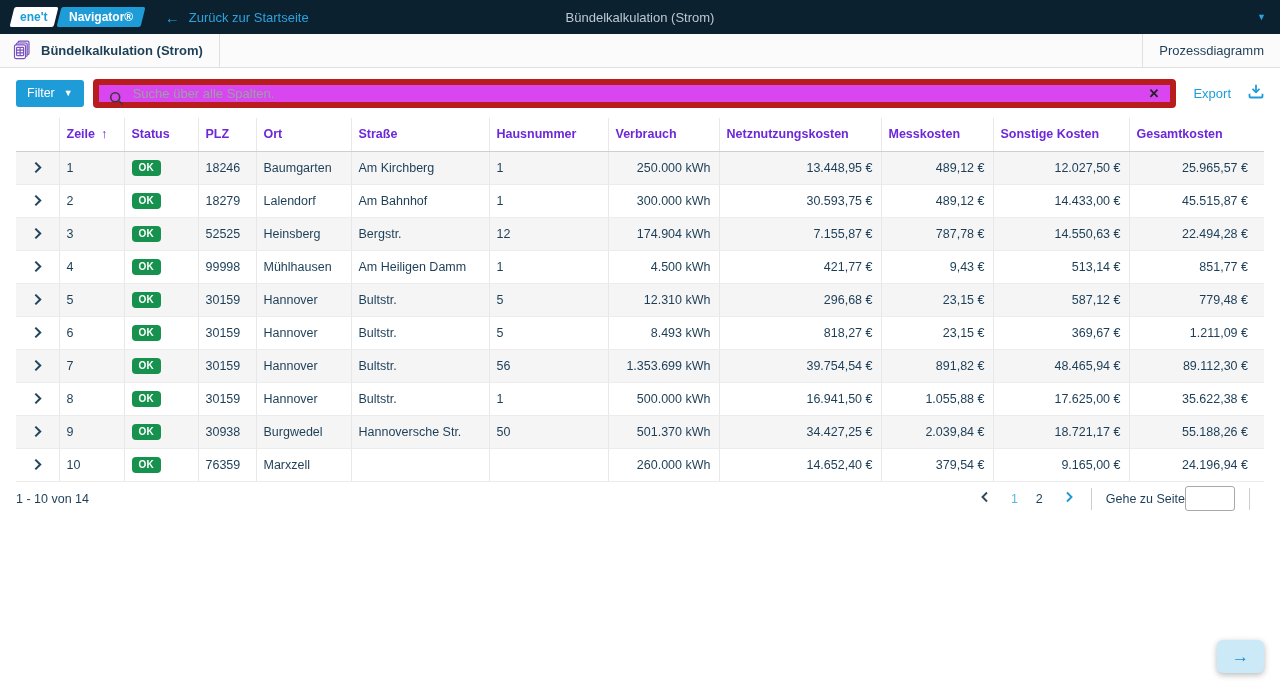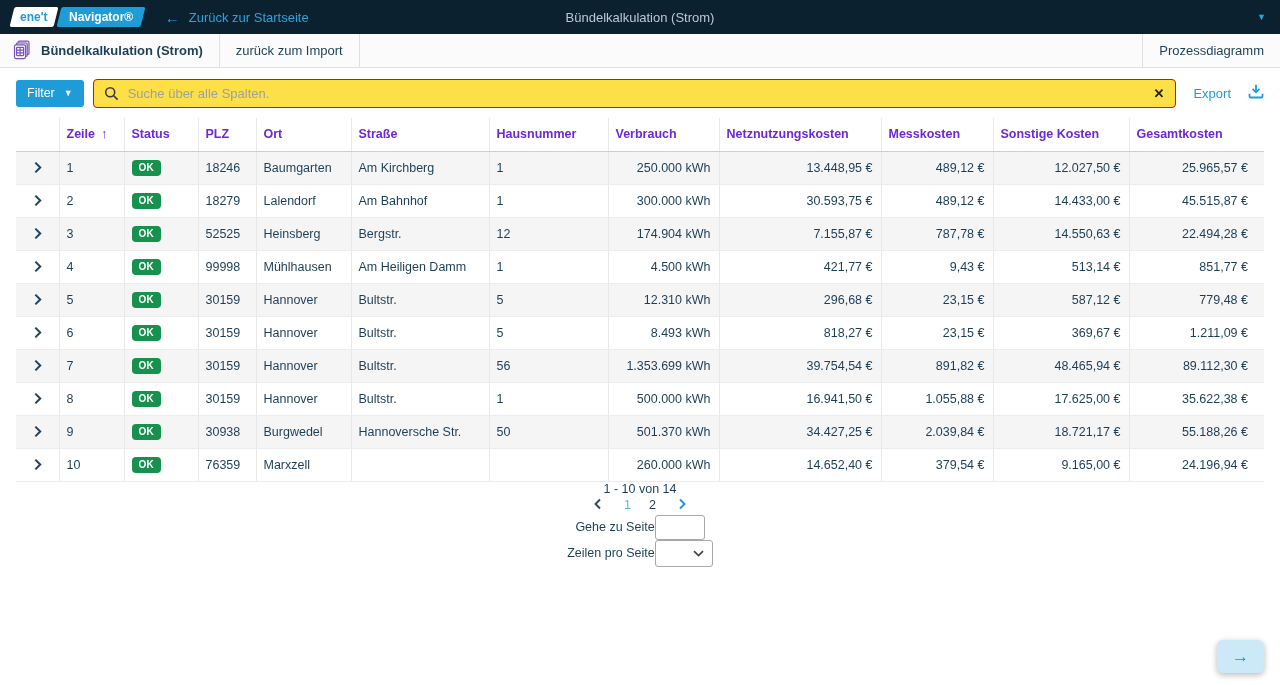--- a/index.html
+++ b/index.html
@@ -60,21 +60,21 @@
   
   .filterbar { height: 50px; display: flex; align-items: center; padding: 0 16px; gap: 9px; }
   .filter-btn {
     background: #1e9cd7; color: #fff; border: none; border-radius: 3px;
     height: 27px; padding: 0 11px; font-size: 12.5px; font-family: inherit;
     display: flex; align-items: center; gap: 9px; cursor: pointer;
   }
   .filter-caret { font-size: 9px; }
   .search-wrap {
     flex: 1; position: relative; height: 29px;
-    border: 1px solid #b91c1c; border-radius: 4px; background: #fde047;
+    border: 6px solid #b91c1c; border-radius: 4px; background: #d946ef;
     display: flex; align-items: center;
   }
   .search-icon { position: absolute; left: 10px; top: 6px; }
   .search-input {
     border: none; outline: none; background: transparent; width: 100%;
     height: 100%; padding: 0 36px 0 34px; font-size: 13px; font-family: inherit; color: #333;
   }
   .search-input::placeholder { color: #9aa0a6; }
   .search-clear {
     position: absolute; right: 11px; color: #222; font-size: 13px; font-weight: bold;
@@ -101,21 +101,21 @@
   .grid td.expand-cell { text-align: center; padding: 0; }
   .expand-btn { background: none; border: none; cursor: pointer; padding: 2px 4px 0 4px; }
   .sort-arrow { margin-left: 6px; font-weight: bold; }
   .badge-ok {
     display: inline-block; background: #17914e; color: #fff; font-size: 10px;
     font-weight: bold; padding: 2.5px 7px; border-radius: 4px; letter-spacing: 0.3px;
   }
 
   
   .gridfooter {
-    margin: 0 16px; height: 34px; display: flex; align-items: center; font-size: 12.5px; flex-direction: column;
+    margin: 0 16px; height: 34px; display: flex; align-items: center; font-size: 12.5px;
   }
   .range-label { color: #1c3e56; }
   .foot-spacer { flex: 1; }
   .pager { display: flex; align-items: center; gap: 18px; }
   .page-chev { background: none; border: none; cursor: pointer; padding: 2px; }
   .page-num { color: #1c3e56; cursor: pointer; }
   .page-num.current { color: #56b8e8; }
   .vdiv { width: 1px; height: 22px; background: #cccccc; margin: 0 14px; }
   .goto-group, .rpp-group { display: flex; align-items: center; gap: 0; }
   .goto-input {
@@ -159,23 +159,20 @@
         <g fill="none" stroke="#7a52bd" stroke-width="1.2">
           <rect x="6" y="2.2" width="11" height="13.5" rx="1.5" fill="#ede7f6"></rect>
           <rect x="4.2" y="4" width="11" height="13.5" rx="1.5" fill="#ede7f6"></rect>
           <rect x="2.5" y="5.8" width="11" height="13.8" rx="1.5" fill="#ffffff"></rect>
           <rect x="4.6" y="8.4" width="7" height="8.2" rx="0.5"></rect>
           <path d="M4.6 11.2h7 M4.6 13.9h7 M8.1 8.4v8.2"></path>
         </g>
       </svg>
     </span>
     <span class="tb-title">Bündelkalkulation (Strom)</span>
-  </div>
-  <div class="tb-section tb-link tb-import">
-    <span>zurück zum Import</span>
   </div>
   <div class="tb-spacer"></div>
   <div class="tb-section tb-link tb-diagram">
     <span>Prozessdiagramm</span>
   </div>
 </div>
 
 <div class="filterbar">
   <button class="filter-btn">
     <span>Filter</span>
@@ -467,27 +464,17 @@
           <path d="M4 1.5L8.5 6 4 10.5"></path>
         </svg>
     </button>
   </div>
   <div class="vdiv"></div>
   <div class="goto-group">
     <span>Gehe zu Seite</span>
     <input class="goto-input" type="text" style="">
   </div>
   <div class="vdiv"></div>
-  <div class="rpp-group">
-    <span>Zeilen pro Seite</span>
-    <div class="rpp-select">
-      <span>
-        <svg width="11" height="7" viewBox="0 0 11 7" fill="none" stroke="#444" stroke-width="1.7">
-            <path d="M1 1.2L5.5 5.5 10 1.2"></path>
-          </svg>
-      </span>
-    </div>
-  </div>
 </div>
 
 <button class="fab">
   <span>→</span>
 </button>
 
 </body></html>

